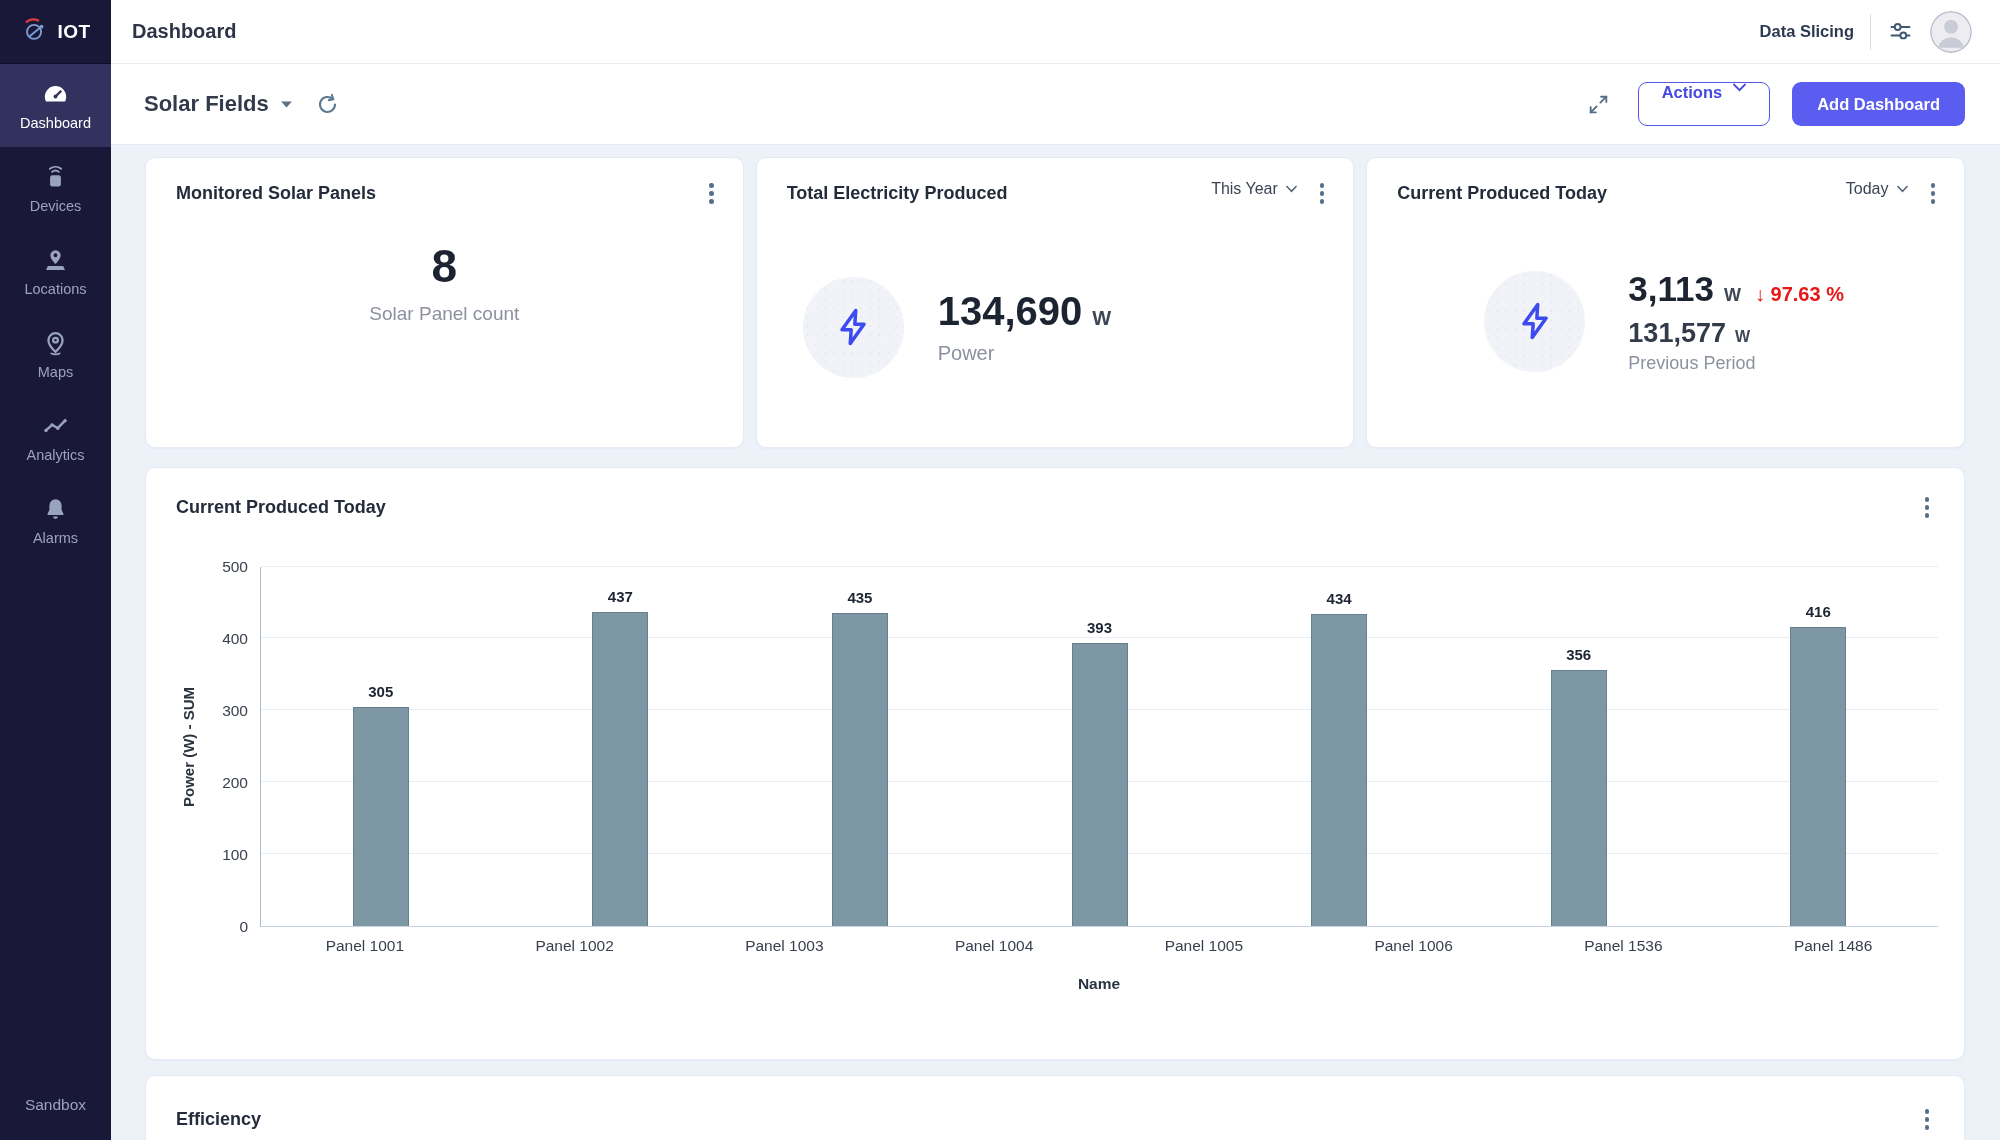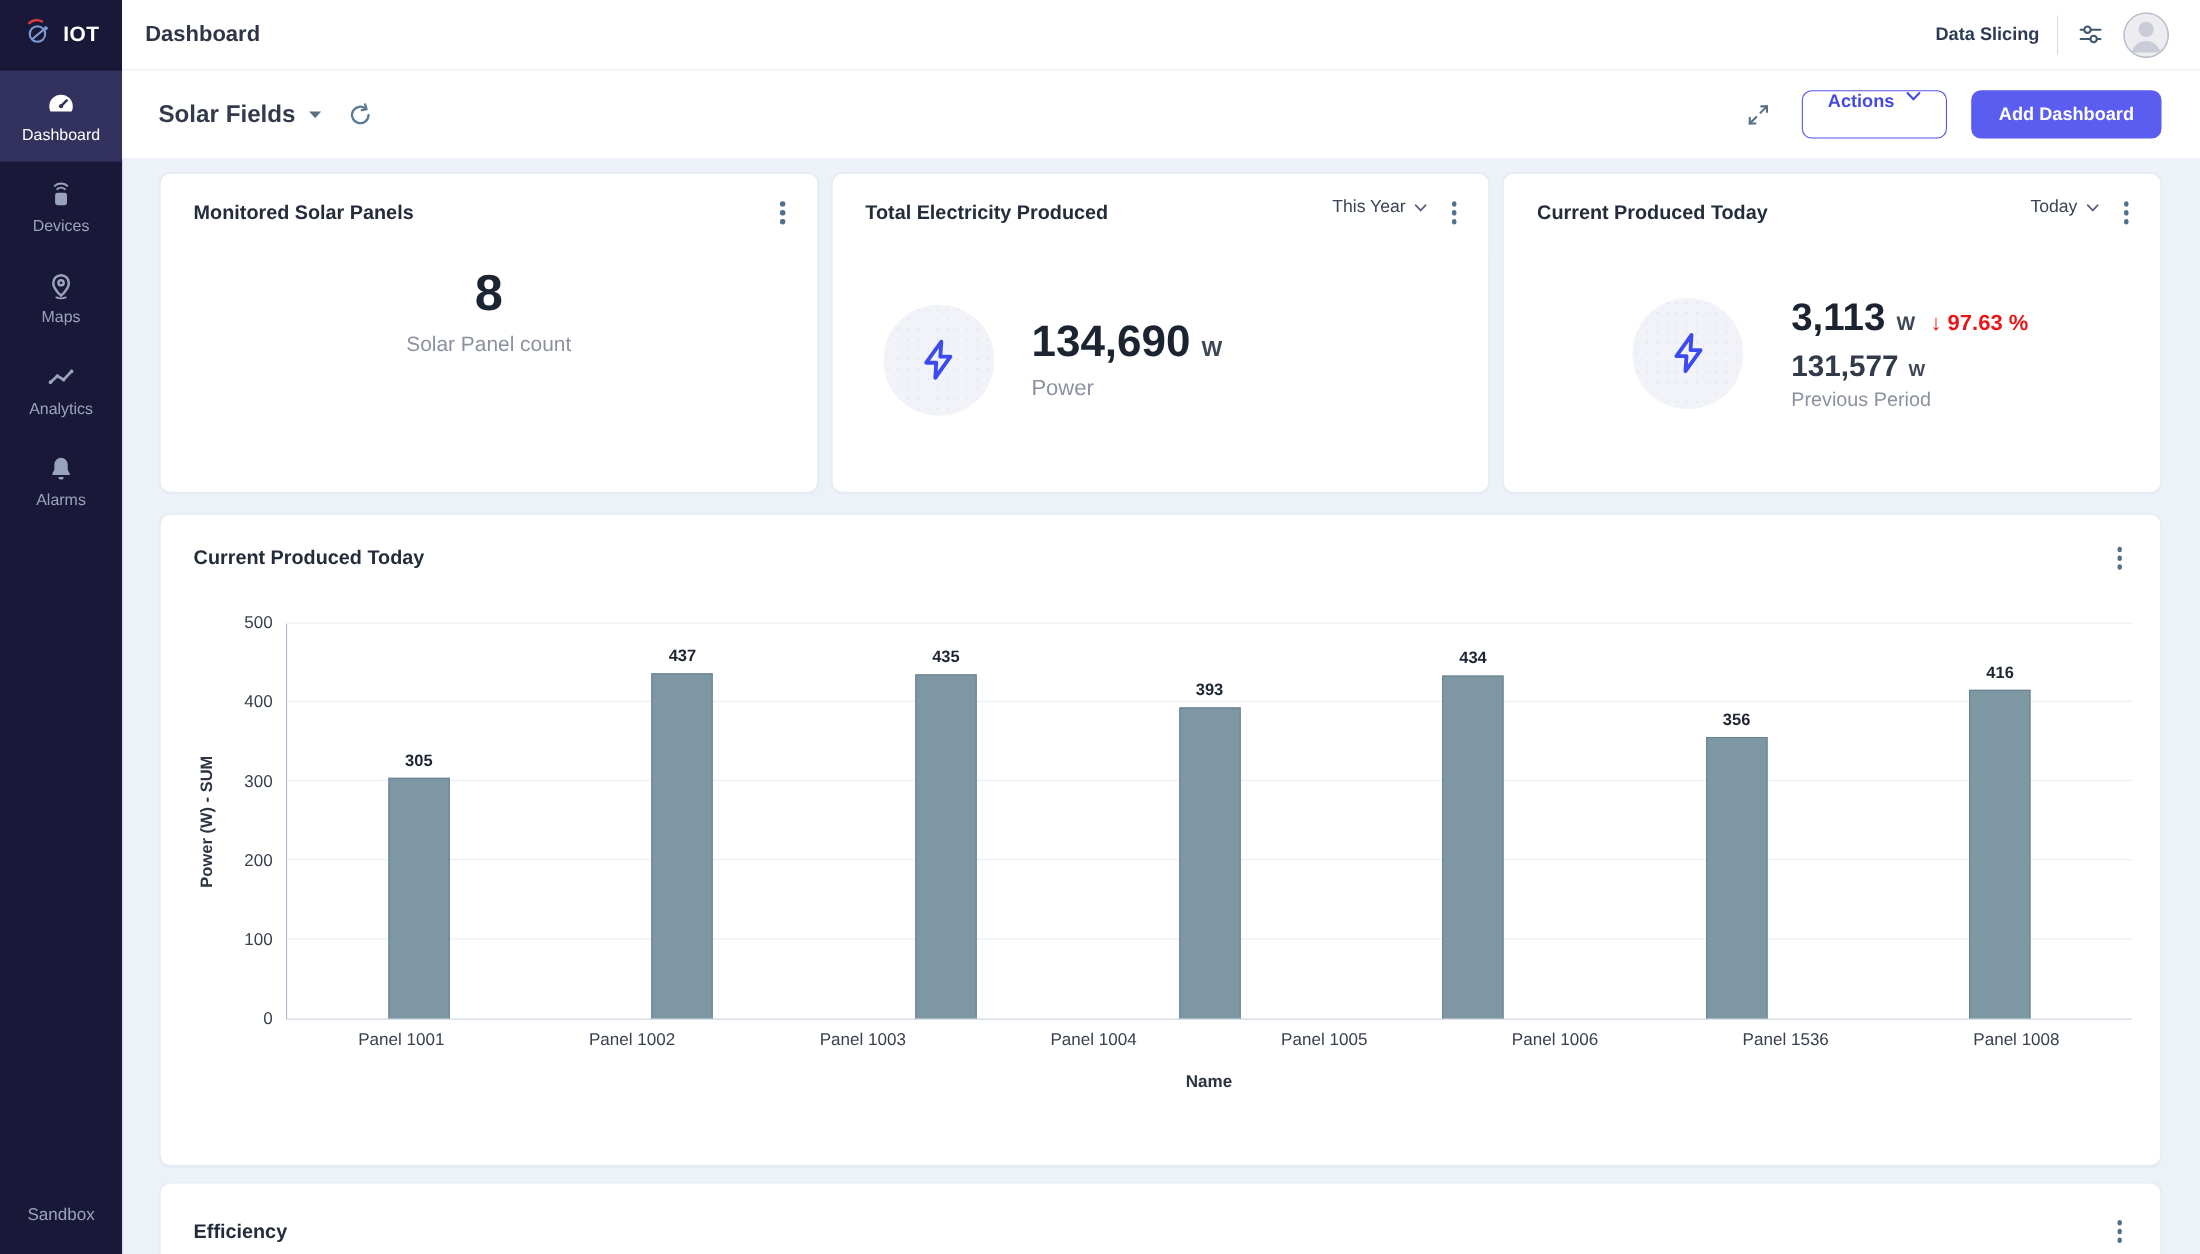--- a/index.html
+++ b/index.html
@@ -147,20 +147,30 @@
         </div>
         <div class="nav-item">
           <span class="nav-icon">
             <svg viewBox="0 0 24 24" fill="none" stroke="currentColor" stroke-width="1.7" stroke-linecap="round">
               <rect x="7.2" y="10" width="9.6" height="10" rx="2" fill="currentColor" stroke="none"></rect>
               <path d="M9 7a4.6 4.6 0 0 1 6 0"></path>
               <path d="M7 4.3a8 8 0 0 1 10 0"></path>
             </svg>
           </span>
           <span class="nav-label">Devices</span>
+        </div>
+        <div class="nav-item">
+          <span class="nav-icon">
+            <svg viewBox="0 0 24 24" fill="currentColor">
+              <path d="M12 2.8A4.6 4.6 0 0 0 7.4 7.4c0 3.4 4.6 7.8 4.6 7.8s4.6-4.4 4.6-7.8A4.6 4.6 0 0 0 12 2.8z"></path>
+              <circle cx="12" cy="7.3" r="1.7" fill="#1a1838"></circle>
+              <path d="M5.2 16.8h13.6l1.6 3.6H3.6z"></path>
+            </svg>
+          </span>
+          <span class="nav-label">Locations</span>
         </div>
         <div class="nav-item">
           <span class="nav-icon">
             <svg viewBox="0 0 24 24" fill="none" stroke="currentColor" stroke-width="2">
               <path d="M12 2.8a6.3 6.3 0 0 0-6.3 6.3C5.7 13.6 12 19.4 12 19.4s6.3-5.8 6.3-10.3A6.3 6.3 0 0 0 12 2.8z"></path>
               <circle cx="12" cy="9" r="2.1"></circle>
               <path d="M8.2 20.8c1.1.5 2.4.8 3.8.8s2.7-.3 3.8-.8" stroke-width="1.5" stroke-linecap="round"></path>
             </svg>
           </span>
           <span class="nav-label">Maps</span>
@@ -408,21 +418,21 @@
               </div>
           </div>
           <div class="xlabels" id="xlabels">
               <div class="xlabel">Panel 1001</div>
               <div class="xlabel">Panel 1002</div>
               <div class="xlabel">Panel 1003</div>
               <div class="xlabel">Panel 1004</div>
               <div class="xlabel">Panel 1005</div>
               <div class="xlabel">Panel 1006</div>
               <div class="xlabel">Panel 1536</div>
-              <div class="xlabel">Panel 1008</div>
+              <div class="xlabel">Panel 1486</div>
             </div>
           <div class="x-axis-title">Name</div>
         </div>
       </section>
 
       <section class="card efficiency-card">
         <div class="card-header">
           <span class="card-title">Efficiency</span>
           <div class="card-header-right">
             <span class="kebab">

